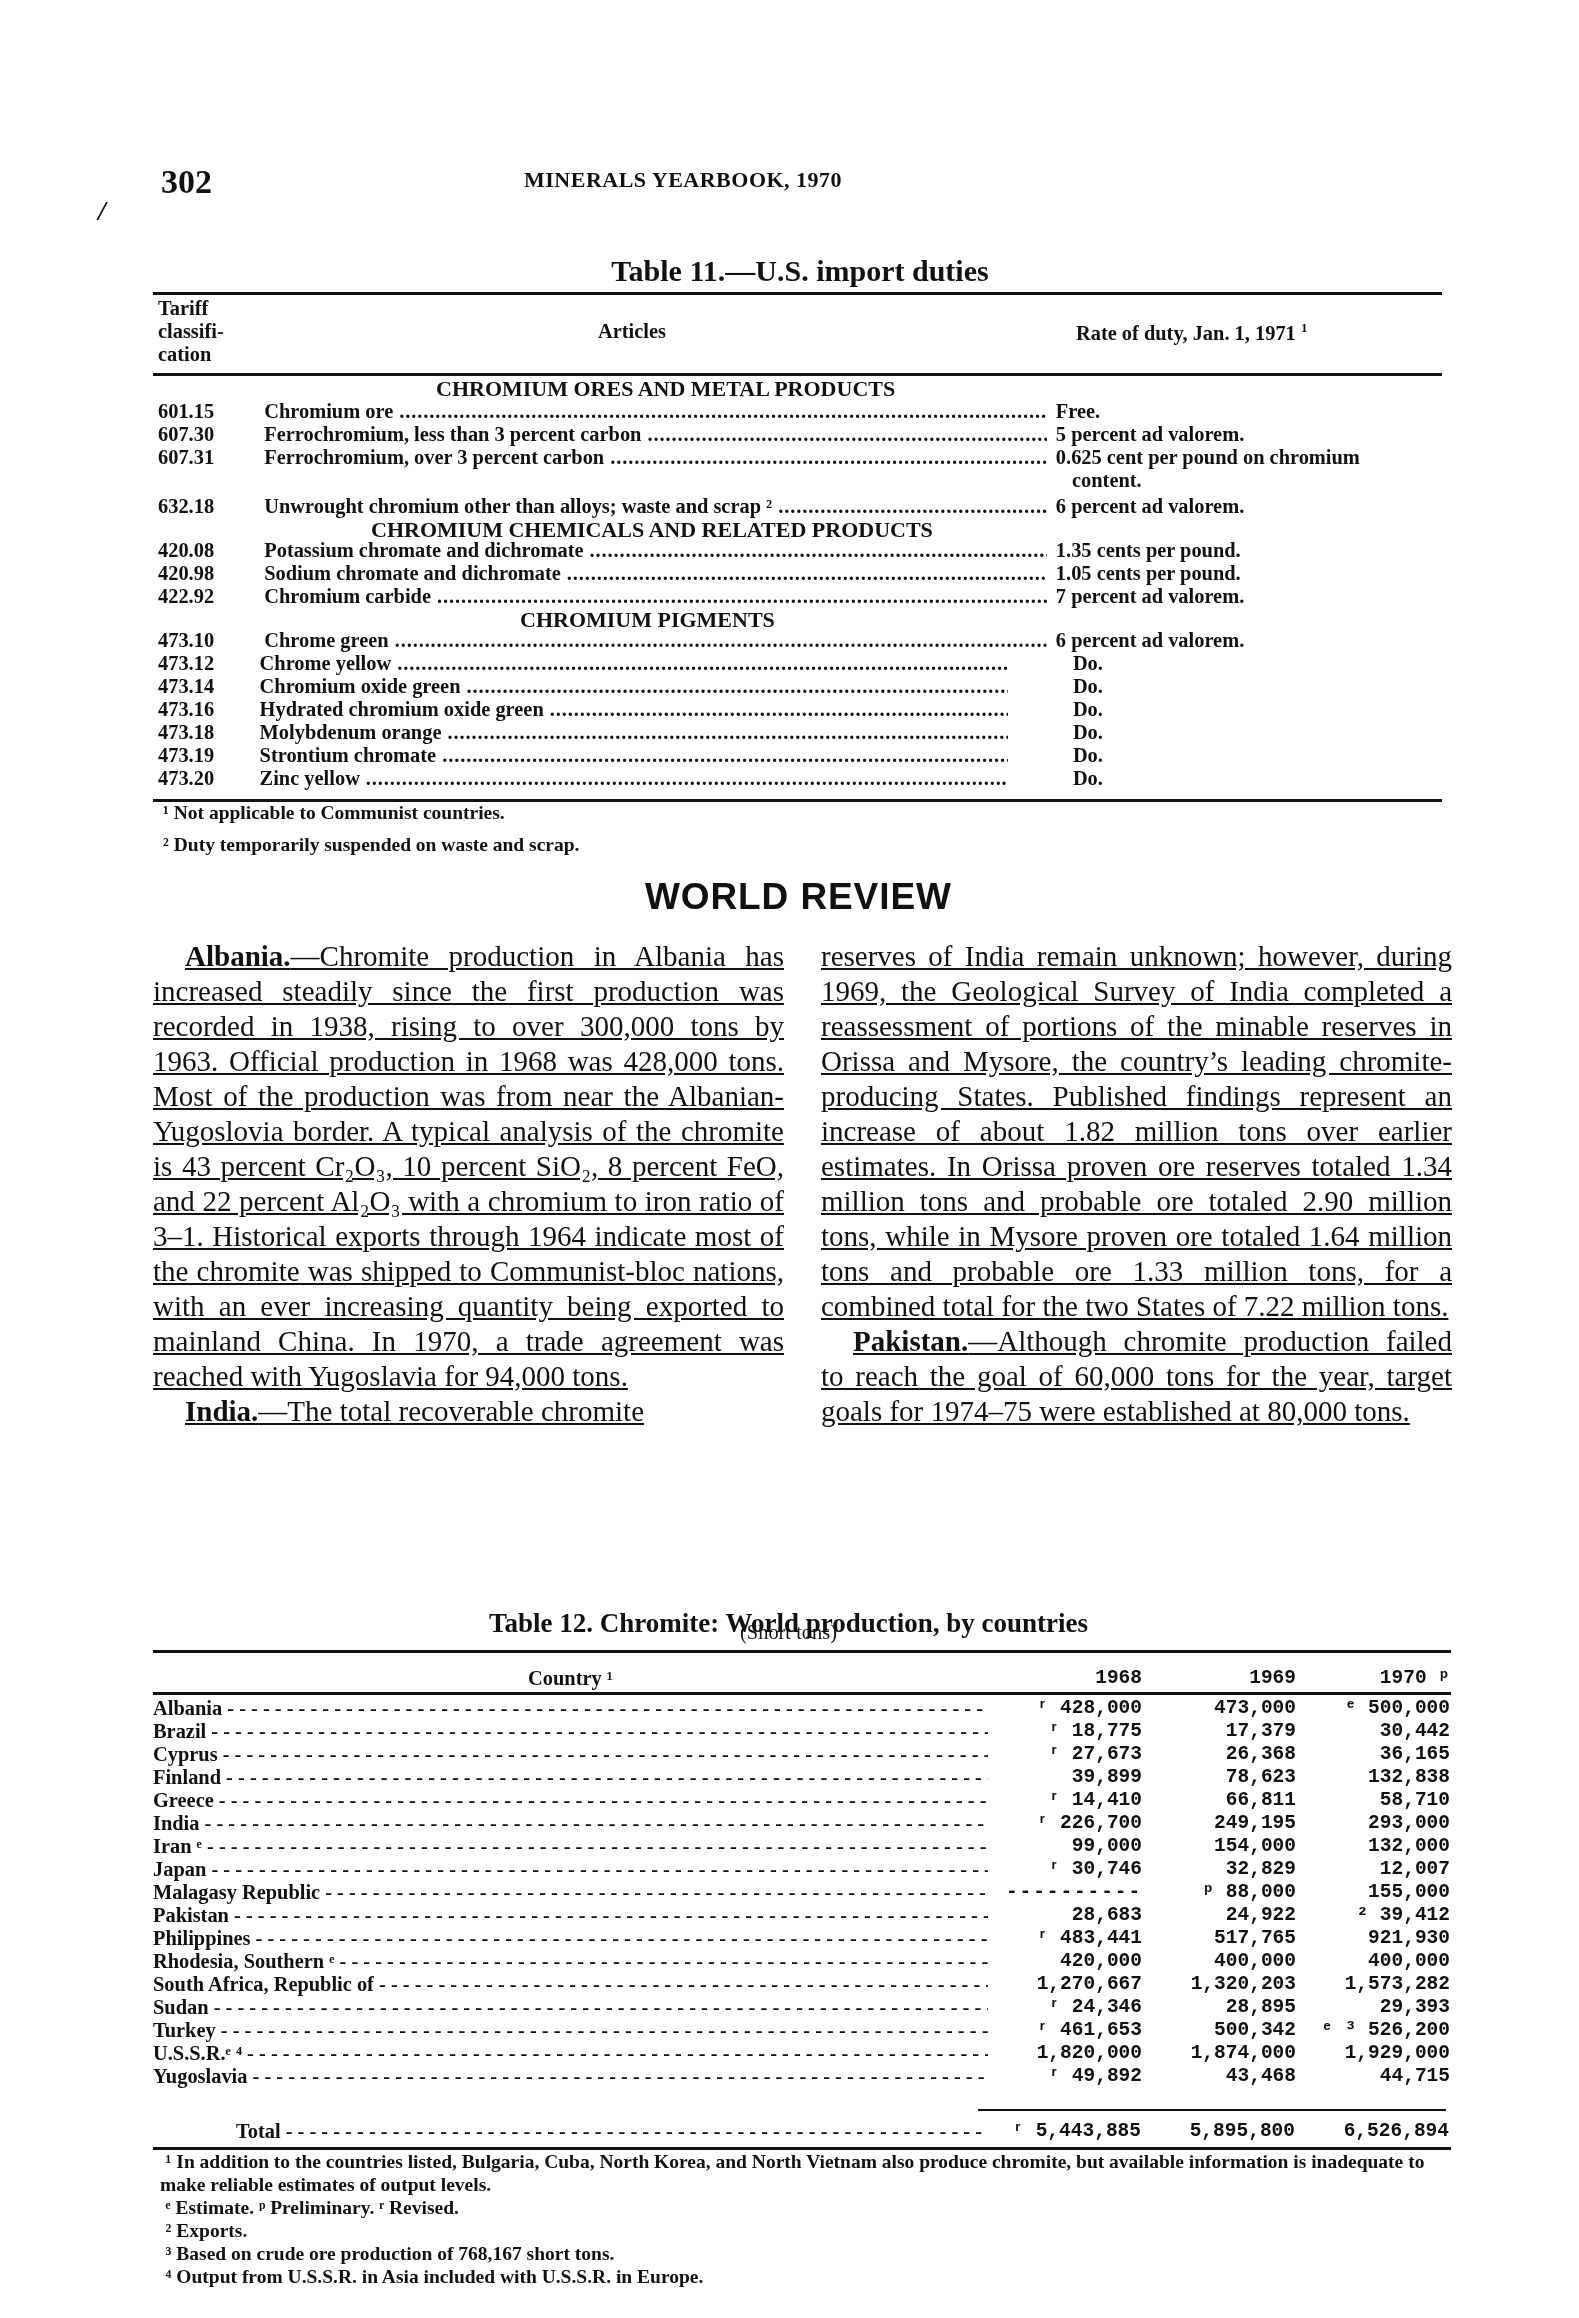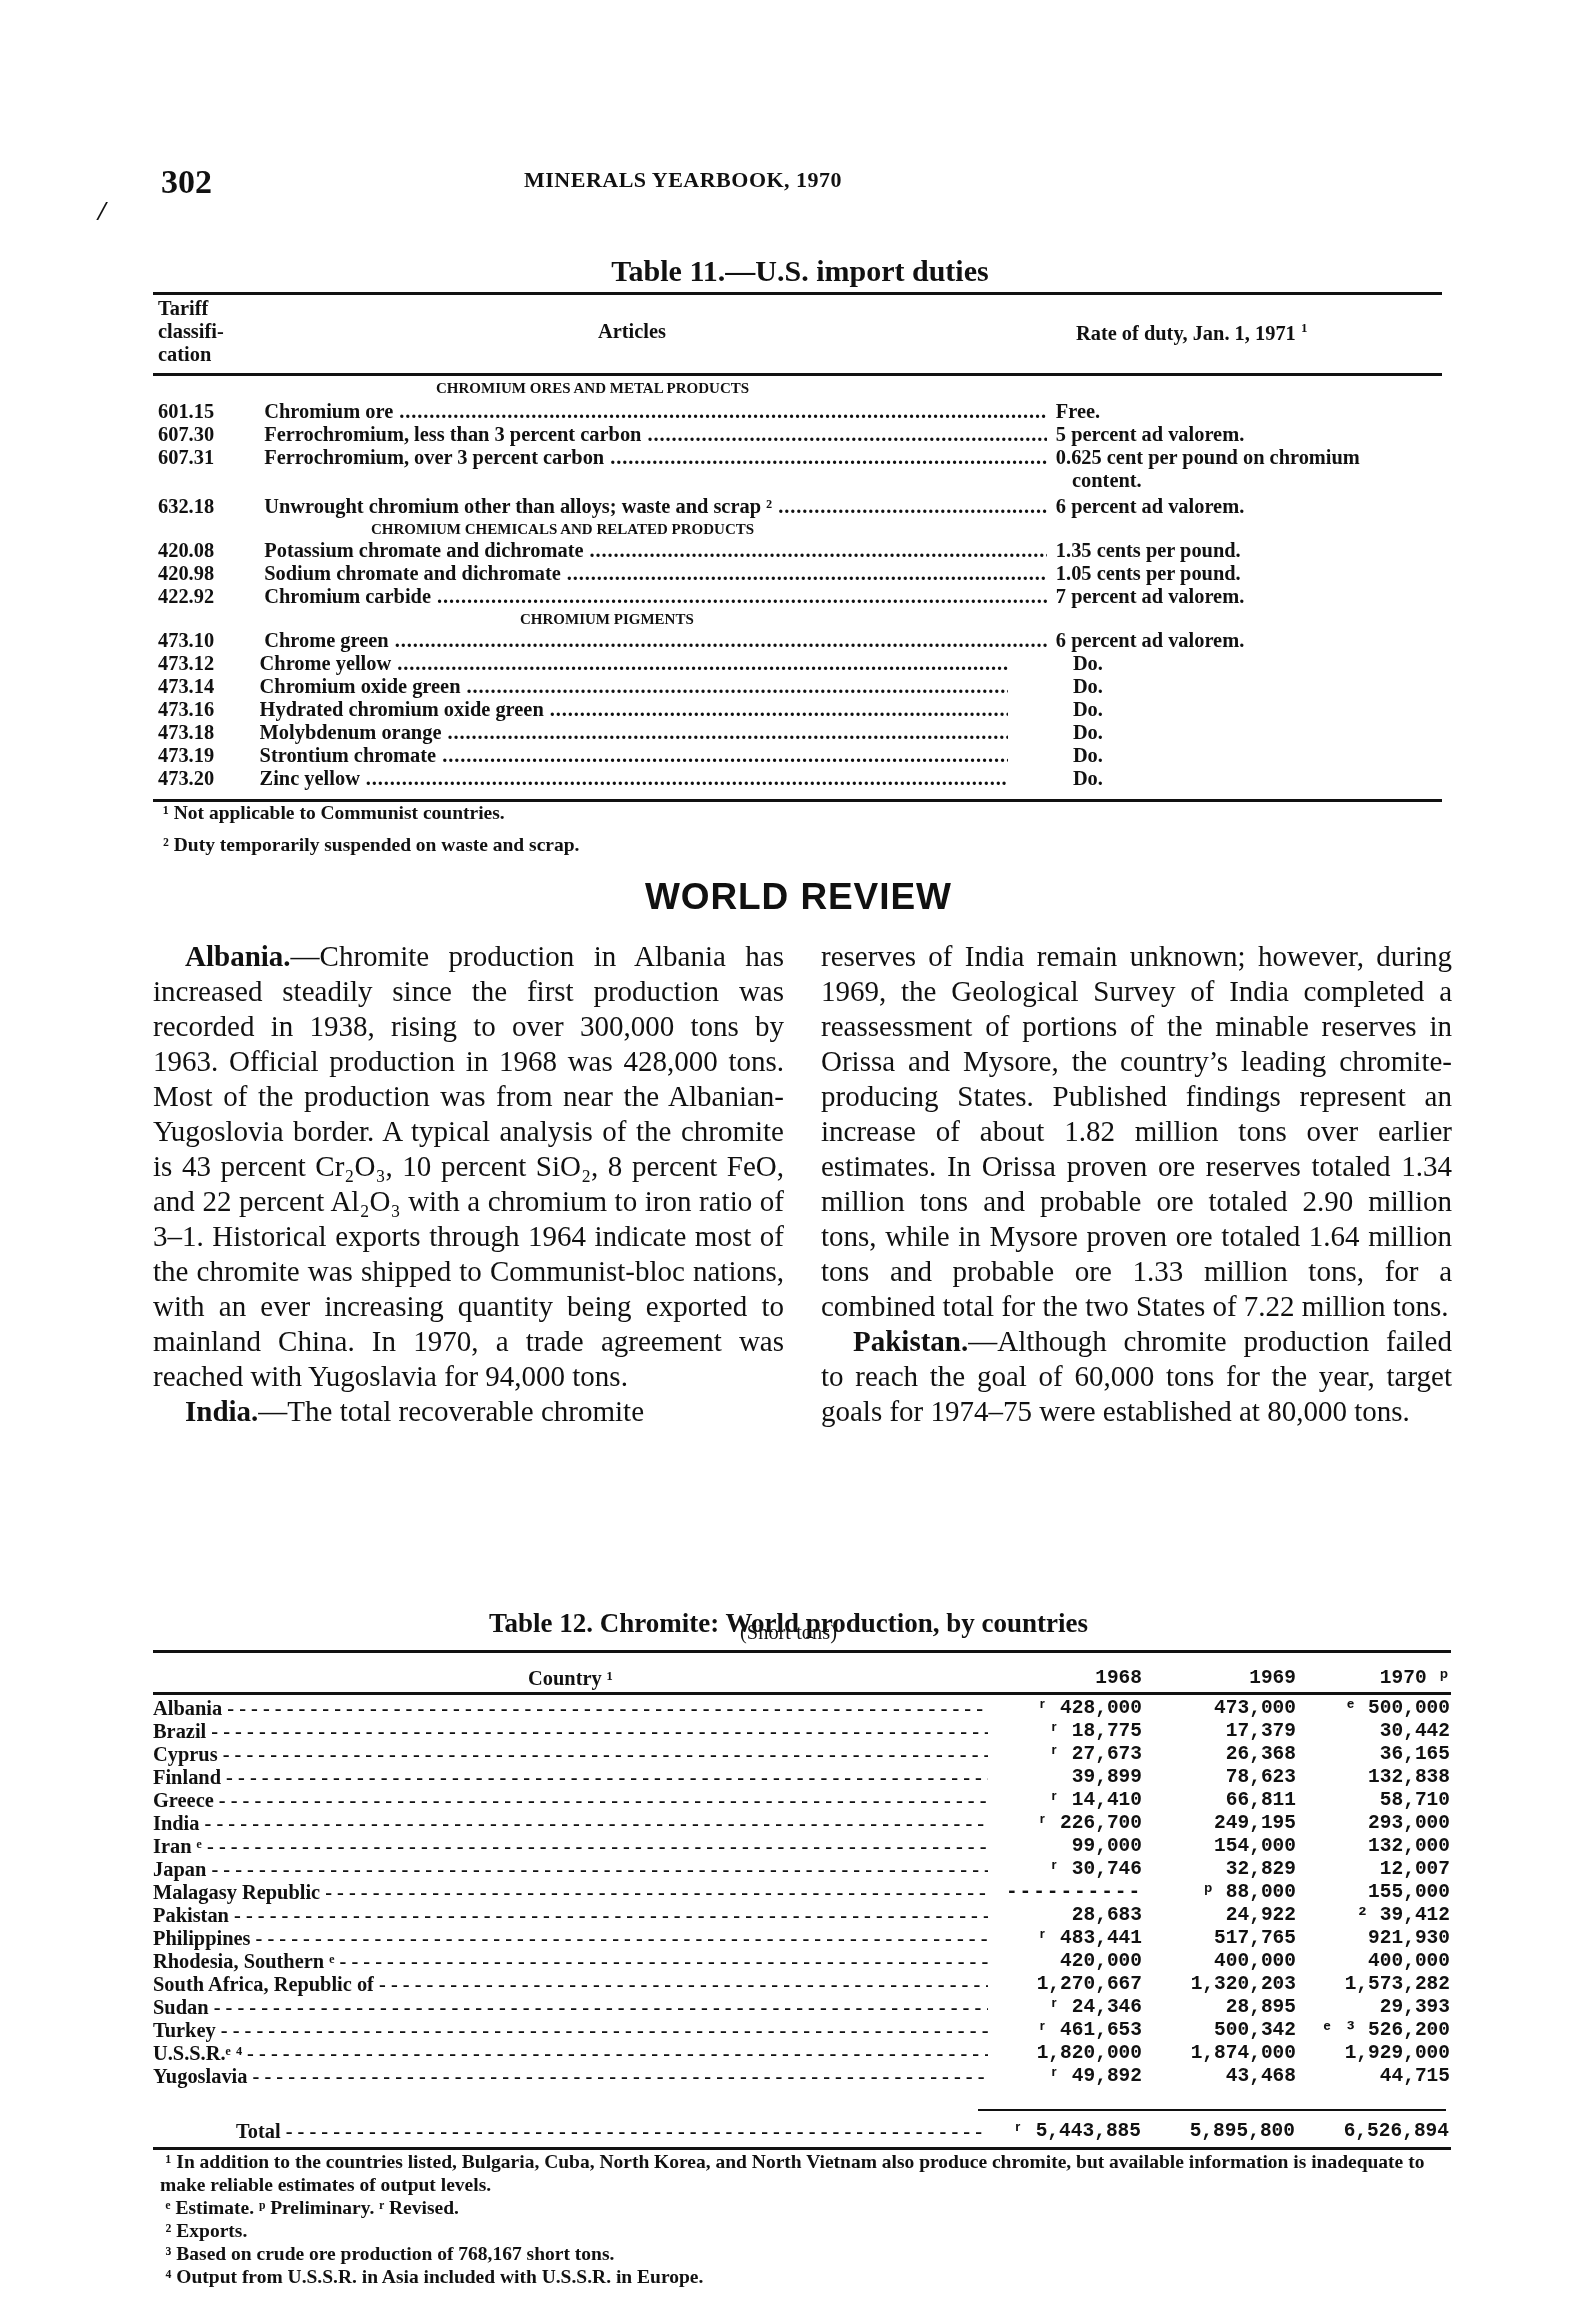--- a/index.html
+++ b/index.html
@@ -11,26 +11,26 @@
   .tcap { position: absolute; text-align: center; font-weight: bold; }
   .rule { position: absolute; background: #111; }
   
   .t11 { position: absolute; left: 158px; width: 1289px; font-size: 20.4px; font-weight: bold; line-height: 23px; }
   .t11 .row { display: flex; height: 23px; }
   .t11 .code { width: 107px; }
   .t11 .art { width: 788px; white-space: nowrap; overflow: hidden; }
   .t11 .art::after { content: " ................................................................................................................................................"; letter-spacing: 0.9px; }
   .t11 .rate { width: 394px; padding-left: 9.3px; white-space: nowrap; }
   .t11 .rate.ditto { padding-left: 65px; }
-  .t11 .sect { text-align: left; padding-left: 278px; font-size: 15px; height: 23px; }
+  .t11 .sect { text-align: left; padding-left: 278px; font-size: 22px; height: 23px; }
   .t11 .cont { padding-left: 914px; height: 23px; }
   .fn { font-size: 19.5px; font-weight: bold; line-height: 23px; }
   
   .wr-title { position: absolute; left: 645px; top: 876px; font-family: "Liberation Sans", "DejaVu Sans", sans-serif; font-weight: bold; font-size: 37px; letter-spacing: 0.9px; }
-  .col { position: absolute; width: 631px; font-size: 29px; line-height: 35px; text-align: justify; }
+  .col { position: absolute; width: 631px; font-size: 29px; line-height: 35px; text-align: justify; text-decoration: underline; }
   .col p { margin: 0; text-indent: 32px; }
   .col p.cont { text-indent: 0; }
   .col b { font-weight: bold; }
   
   .t12 { position: absolute; left: 153px; width: 1298px; font-size: 20.4px; font-weight: bold; line-height: 23px; font-family: "Liberation Serif", "DejaVu Serif", serif; }
   .t12 .row { display: flex; height: 23px; }
   .t12 .c { width: 835px; white-space: nowrap; overflow: hidden; }
   .t12 .c::after { content: " - - - - - - - - - - - - - - - - - - - - - - - - - - - - - - - - - - - - - - - - - - - - - - - - - - - - - - - - - - - - - - - - - - - - - - - - - - - -"; }
   .t12 .v { width: 154px; text-align: right; font-family: "Liberation Mono", "DejaVu Sans Mono", monospace; font-size: 19.5px; }
   .t12 .hdr { display: flex; height: 28px; align-items: center; }

